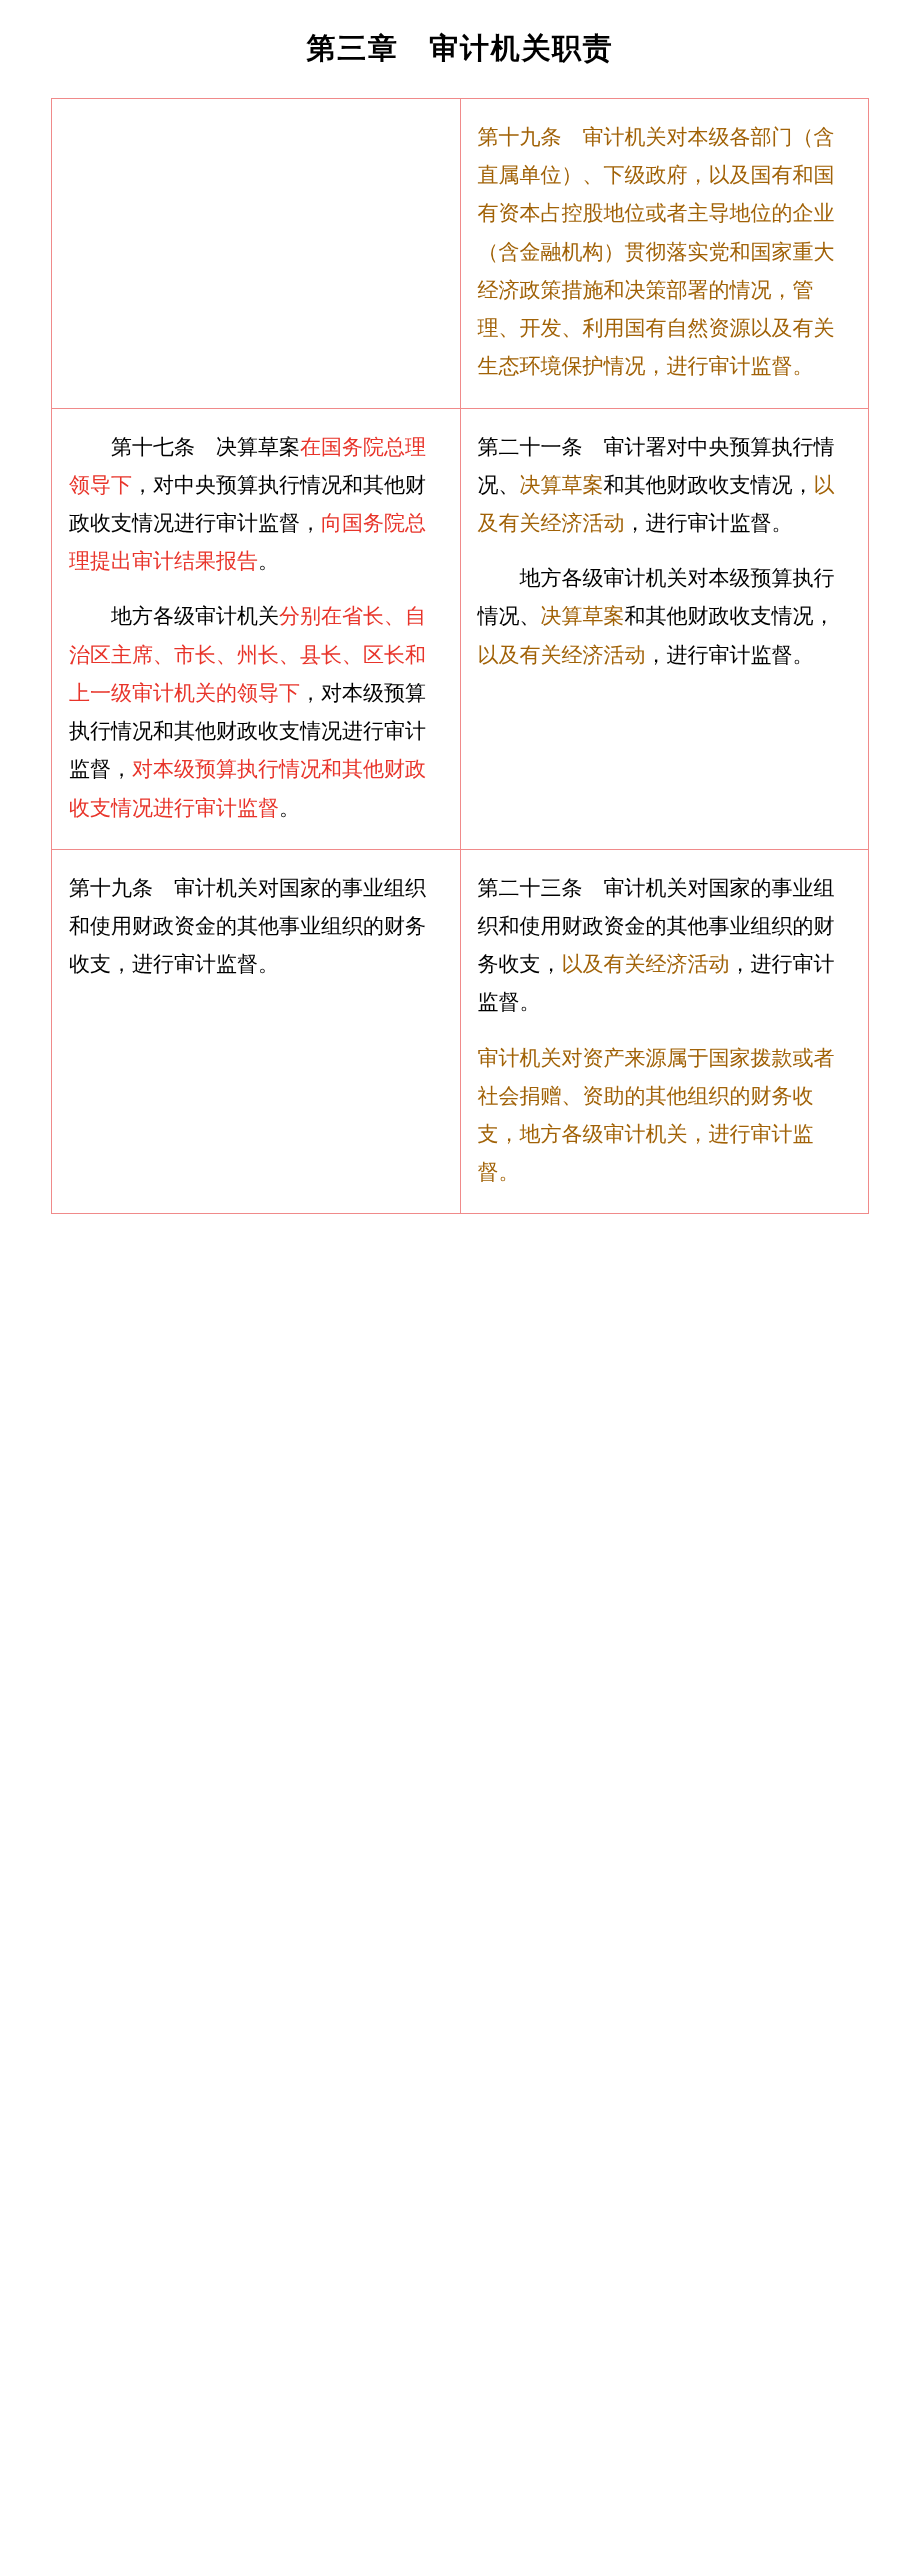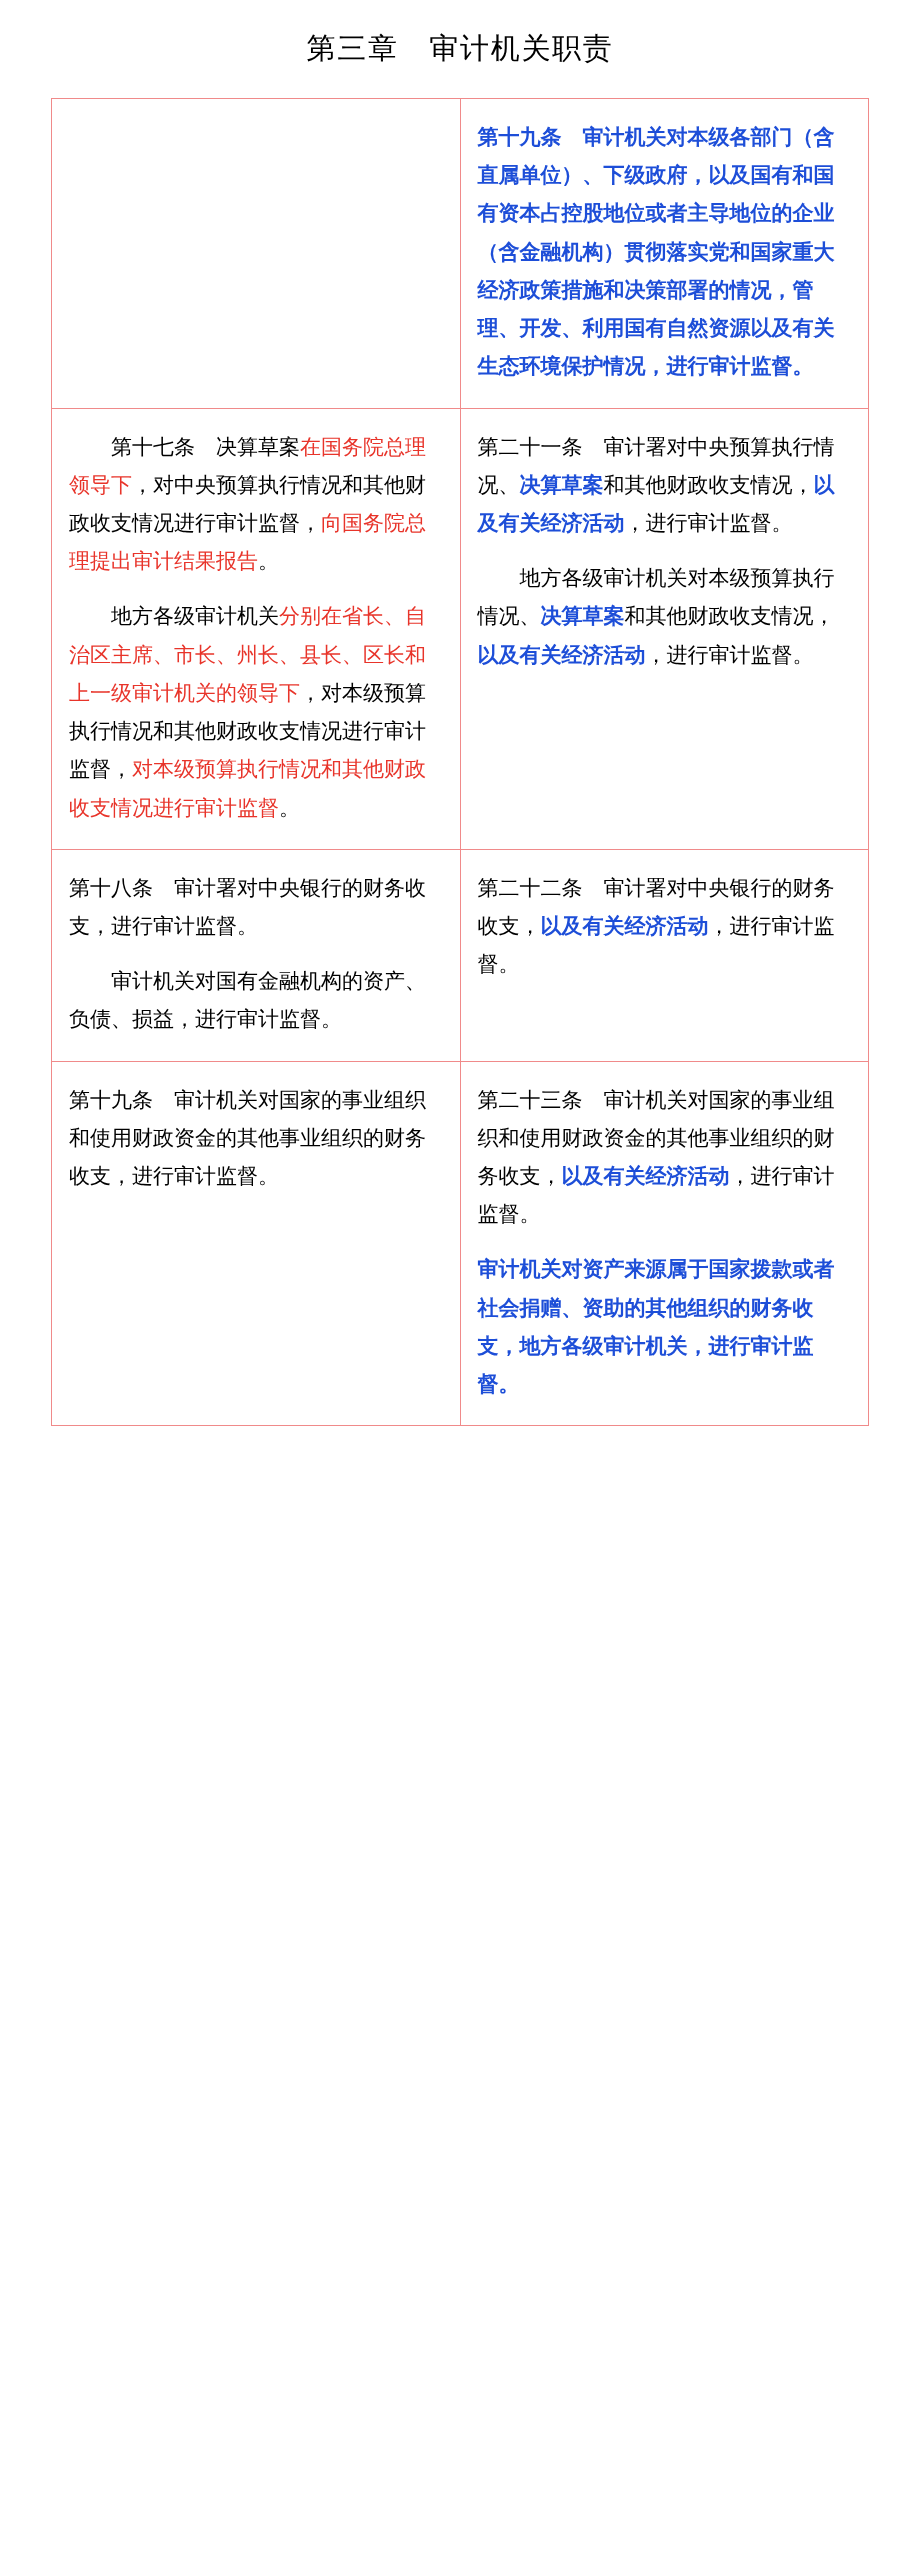--- a/index.html
+++ b/index.html
@@ -12,21 +12,21 @@
     font-family: "Liberation Sans", "DejaVu Sans", sans-serif;
     color: #000000;
   }
   .page {
     width: 920px;
     box-sizing: border-box;
     padding: 0 51px 0 51px;
   }
   .doc-title {
     font-size: 29px;
-    font-weight: 400;
+    font-weight: 700;
     text-align: center;
     letter-spacing: 1.7px;
     padding: 29px 0 29px 0;
     color: #000;
   }
   table.cmp {
     width: 100%;
     border-collapse: collapse;
     table-layout: fixed;
   }
@@ -45,22 +45,21 @@
   p.para + p.para {
     margin-top: 17px;
   }
   .ind {
     text-indent: 2em;
   }
   .hl {
     color: #e8342a;
   }
   .blue {
-    color: #1d4ed8;
-    font-weight: bold;
+    color: #a16207;
   }
   .allblue {
     color: #2d7fd3;
   }
   .empty-cell {
     padding: 0;
   }
 </style>
 </head>
 <body>
@@ -82,29 +81,20 @@
             <p class="para ind"><span>第十七条　决算草案</span><span class="hl">在国务院总理领导下</span><span>，对中央预算执行情况和其他财政收支情况进行审计监督，</span><span class="hl">向国务院总理提出审计结果报告</span><span>。</span></p>
             <p class="para ind"><span>地方各级审计机关</span><span class="hl">分别在省长、自治区主席、市长、州长、县长、区长和上一级审计机关的领导下</span><span>，对本级预算执行情况和其他财政收支情况进行审计监督，</span><span class="hl">对本级预算执行情况和其他财政收支情况进行审计监督</span><span>。</span></p>
           </td>
           <td>
             <p class="para"><span>第二十一条　审计署对中央预算执行情况、</span><span class="blue">决算草案</span><span>和其他财政收支情况，</span><span class="blue">以及有关经济活动</span><span>，进行审计监督。</span></p>
             <p class="para ind"><span>地方各级审计机关对本级预算执行情况、</span><span class="blue">决算草案</span><span>和其他财政收支情况，</span><span class="blue">以及有关经济活动</span><span>，进行审计监督。</span></p>
           </td>
         </tr>
         <tr>
           <td>
-            <p class="para"><span>第十八条　审计署对中央银行的财务收支，进行审计监督。</span></p>
-            <p class="para ind"><span>审计机关对国有金融机构的资产、负债、损益，进行审计监督。</span></p>
-          </td>
-          <td>
-            <p class="para"><span>第二十二条　审计署对中央银行的财务收支，</span><span class="blue">以及有关经济活动</span><span>，进行审计监督。</span></p>
-          </td>
-        </tr>
-        <tr>
-          <td>
             <p class="para"><span>第十九条　审计机关对国家的事业组织和使用财政资金的其他事业组织的财务收支，进行审计监督。</span></p>
           </td>
           <td>
             <p class="para"><span>第二十三条　审计机关对国家的事业组织和使用财政资金的其他事业组织的财务收支，</span><span class="blue">以及有关经济活动</span><span>，进行审计监督。</span></p>
             <p class="para"><span class="blue">审计机关对资产来源属于国家拨款或者社会捐赠、资助的其他组织的财务收支，地方各级审计机关，进行审计监督。</span></p>
           </td>
         </tr>
       </tbody>
   </table>
 

